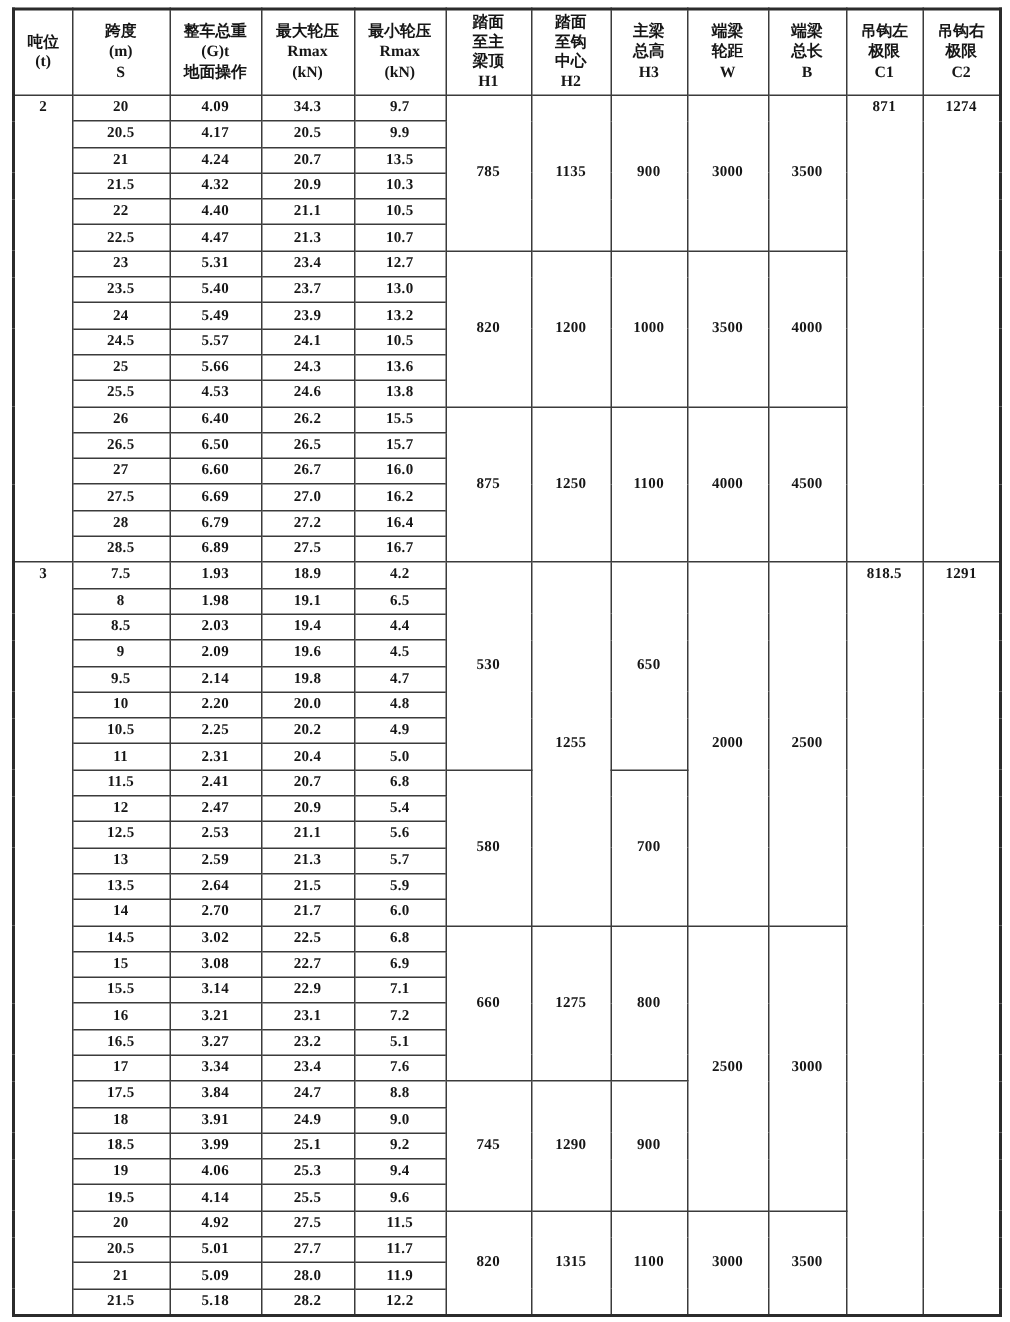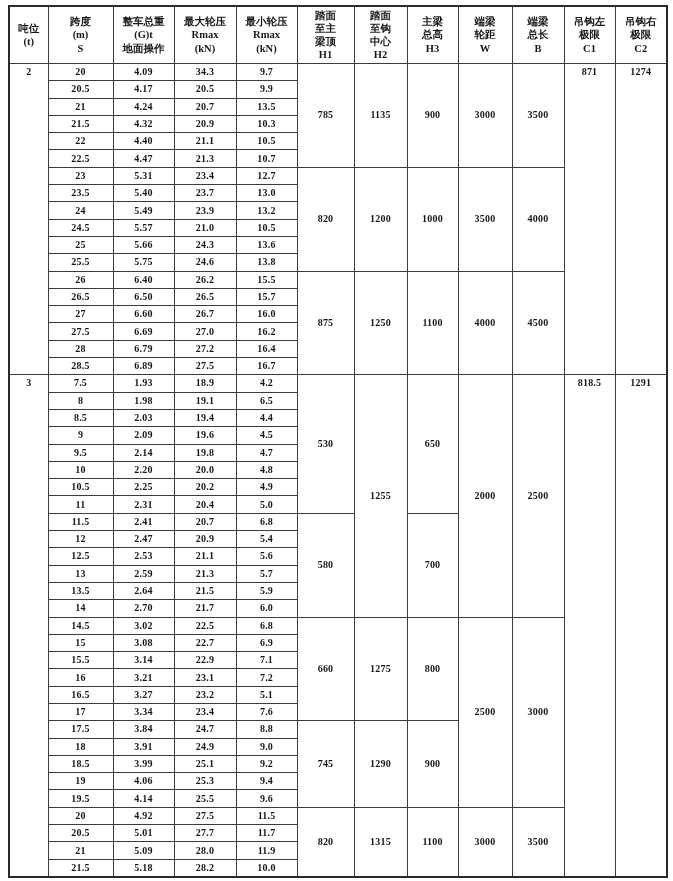--- a/index.html
+++ b/index.html
@@ -178,32 +178,32 @@
         </tr>
         <tr>
           <td>24</td>
           <td>5.49</td>
           <td>23.9</td>
           <td>13.2</td>
         </tr>
         <tr>
           <td>24.5</td>
           <td>5.57</td>
-          <td>21.0</td>
+          <td>24.1</td>
           <td>10.5</td>
         </tr>
         <tr>
           <td>25</td>
           <td>5.66</td>
           <td>24.3</td>
           <td>13.6</td>
         </tr>
         <tr>
           <td>25.5</td>
-          <td>5.75</td>
+          <td>4.53</td>
           <td>24.6</td>
           <td>13.8</td>
         </tr>
         <tr>
           <td>26</td>
           <td>6.40</td>
           <td>26.2</td>
           <td>15.5</td>
           <td rowspan="6">875</td>
           <td rowspan="6">1250</td>
@@ -429,17 +429,17 @@
         <tr>
           <td>21</td>
           <td>5.09</td>
           <td>28.0</td>
           <td>11.9</td>
         </tr>
         <tr>
           <td>21.5</td>
           <td>5.18</td>
           <td>28.2</td>
-          <td>10.0</td>
+          <td>12.2</td>
         </tr>
       </tbody>
   </table>
 </div>
 
 </body></html>

